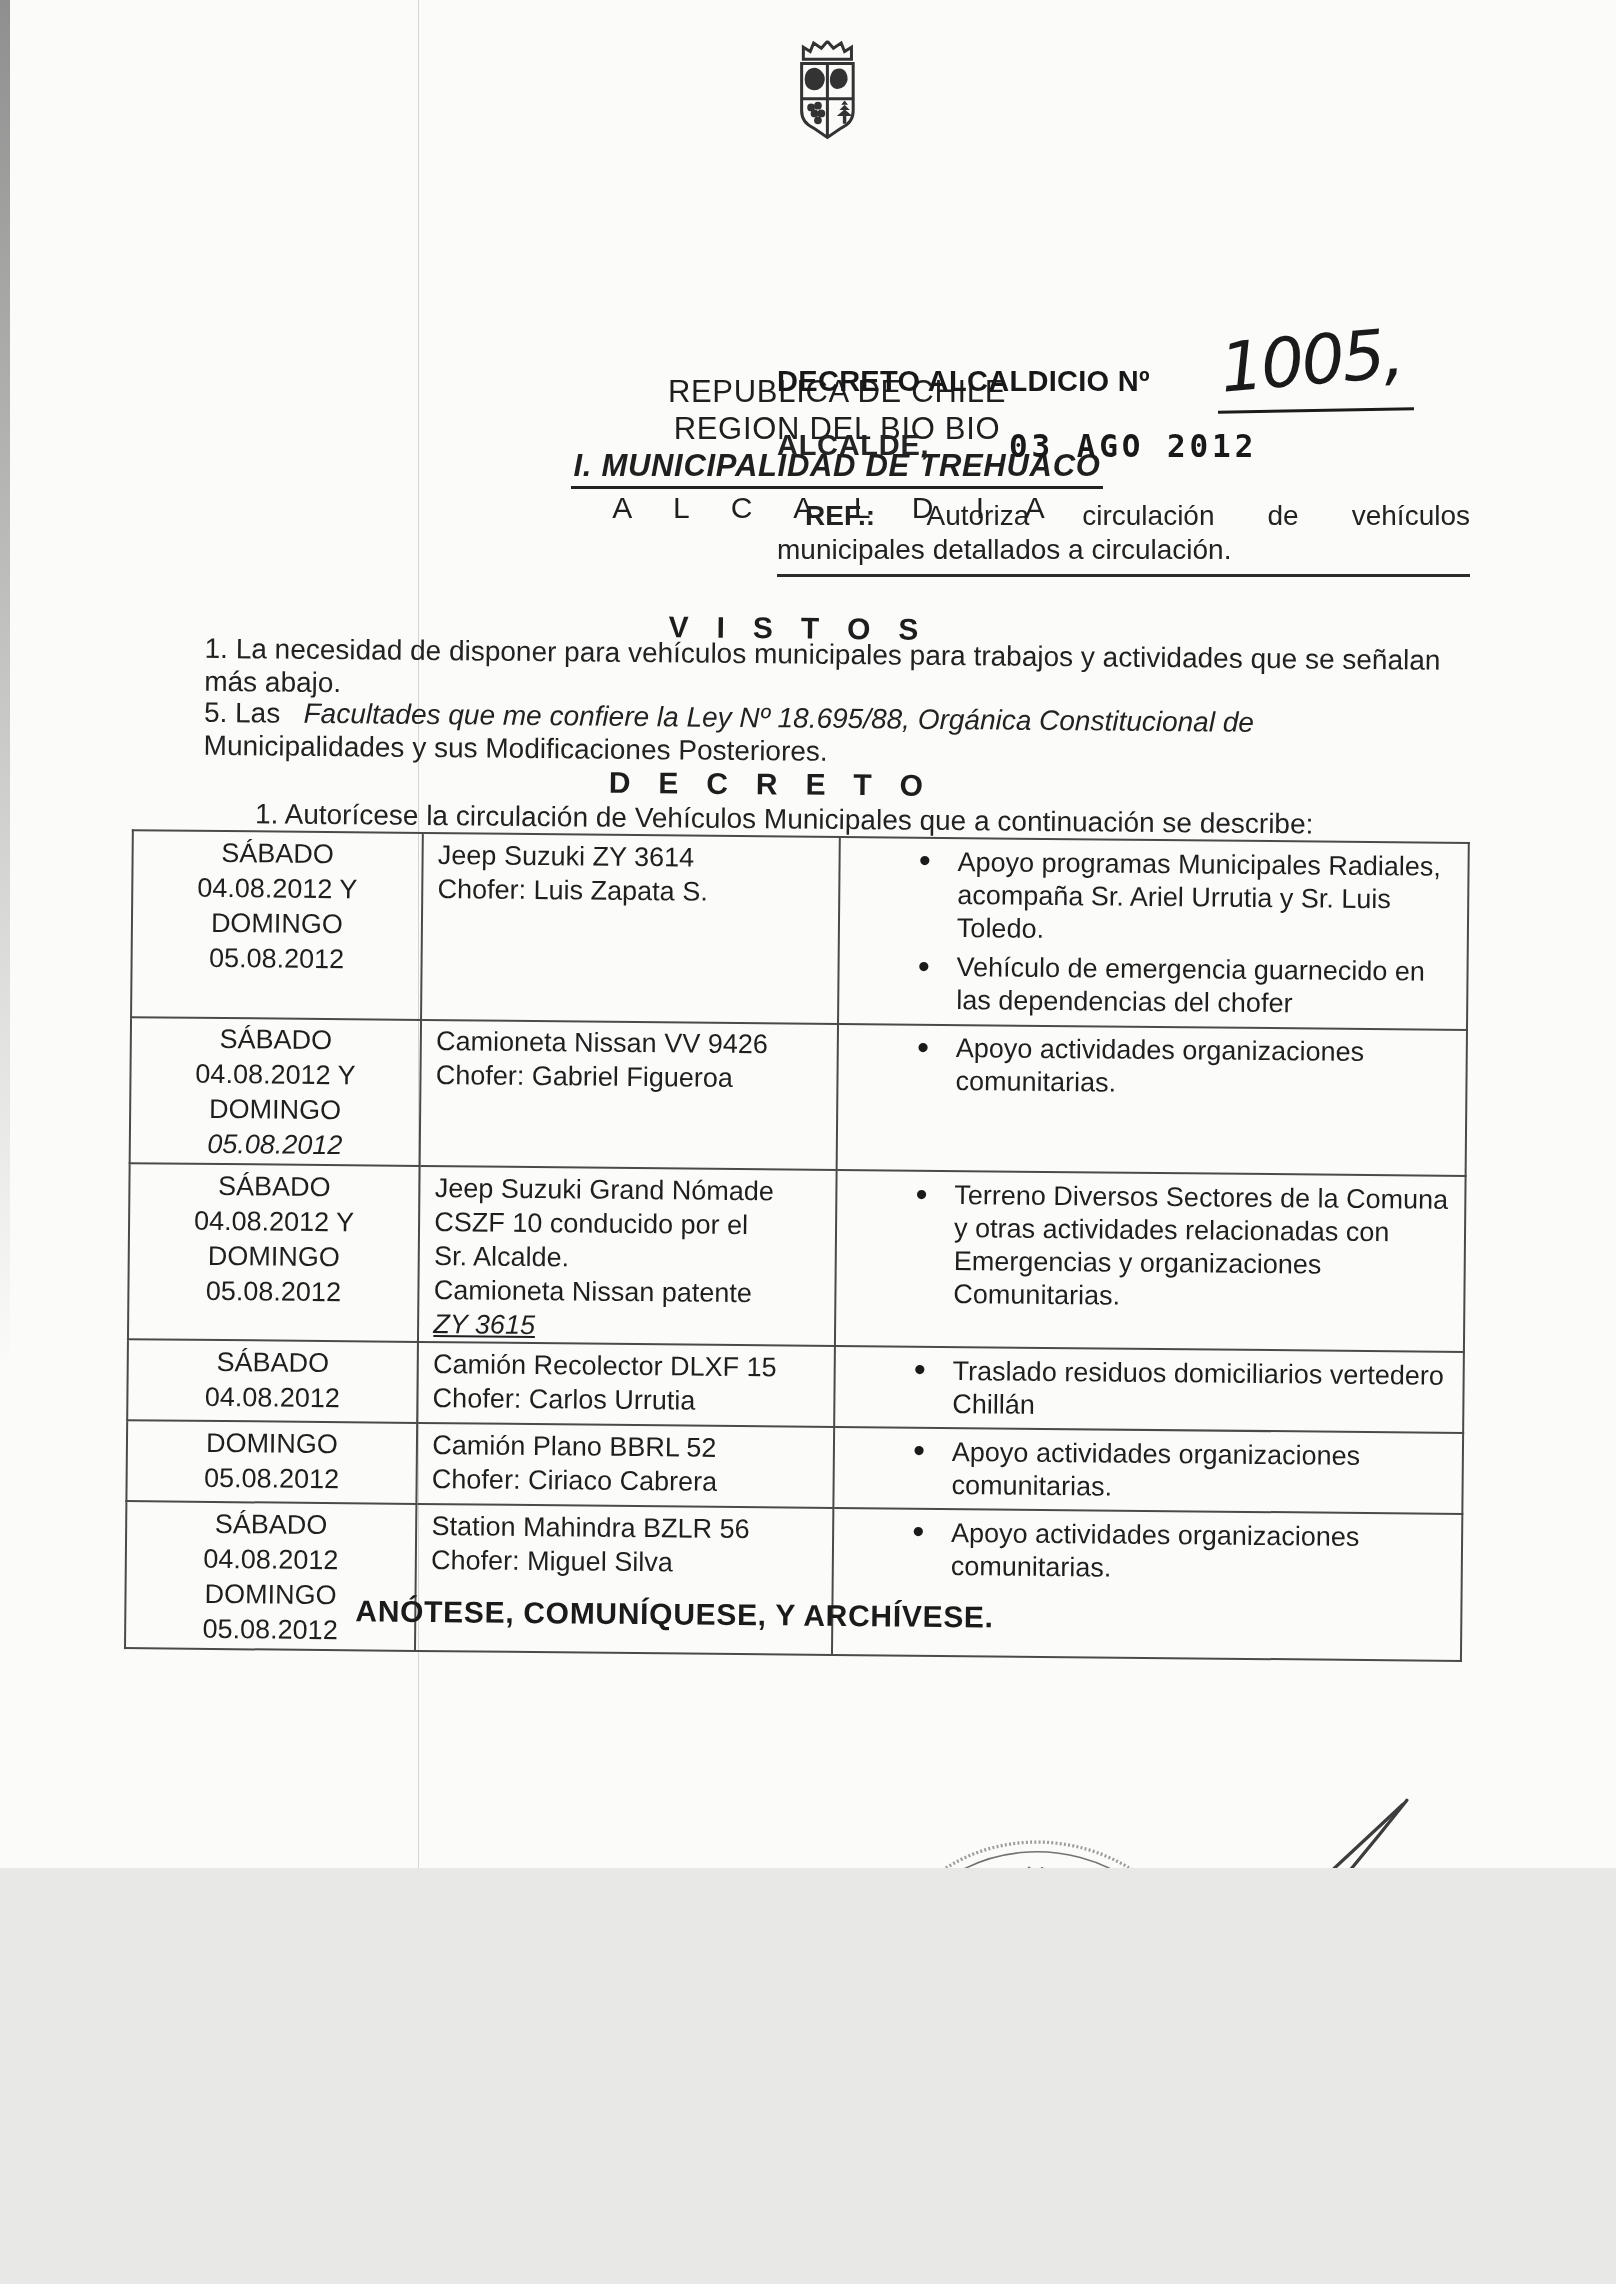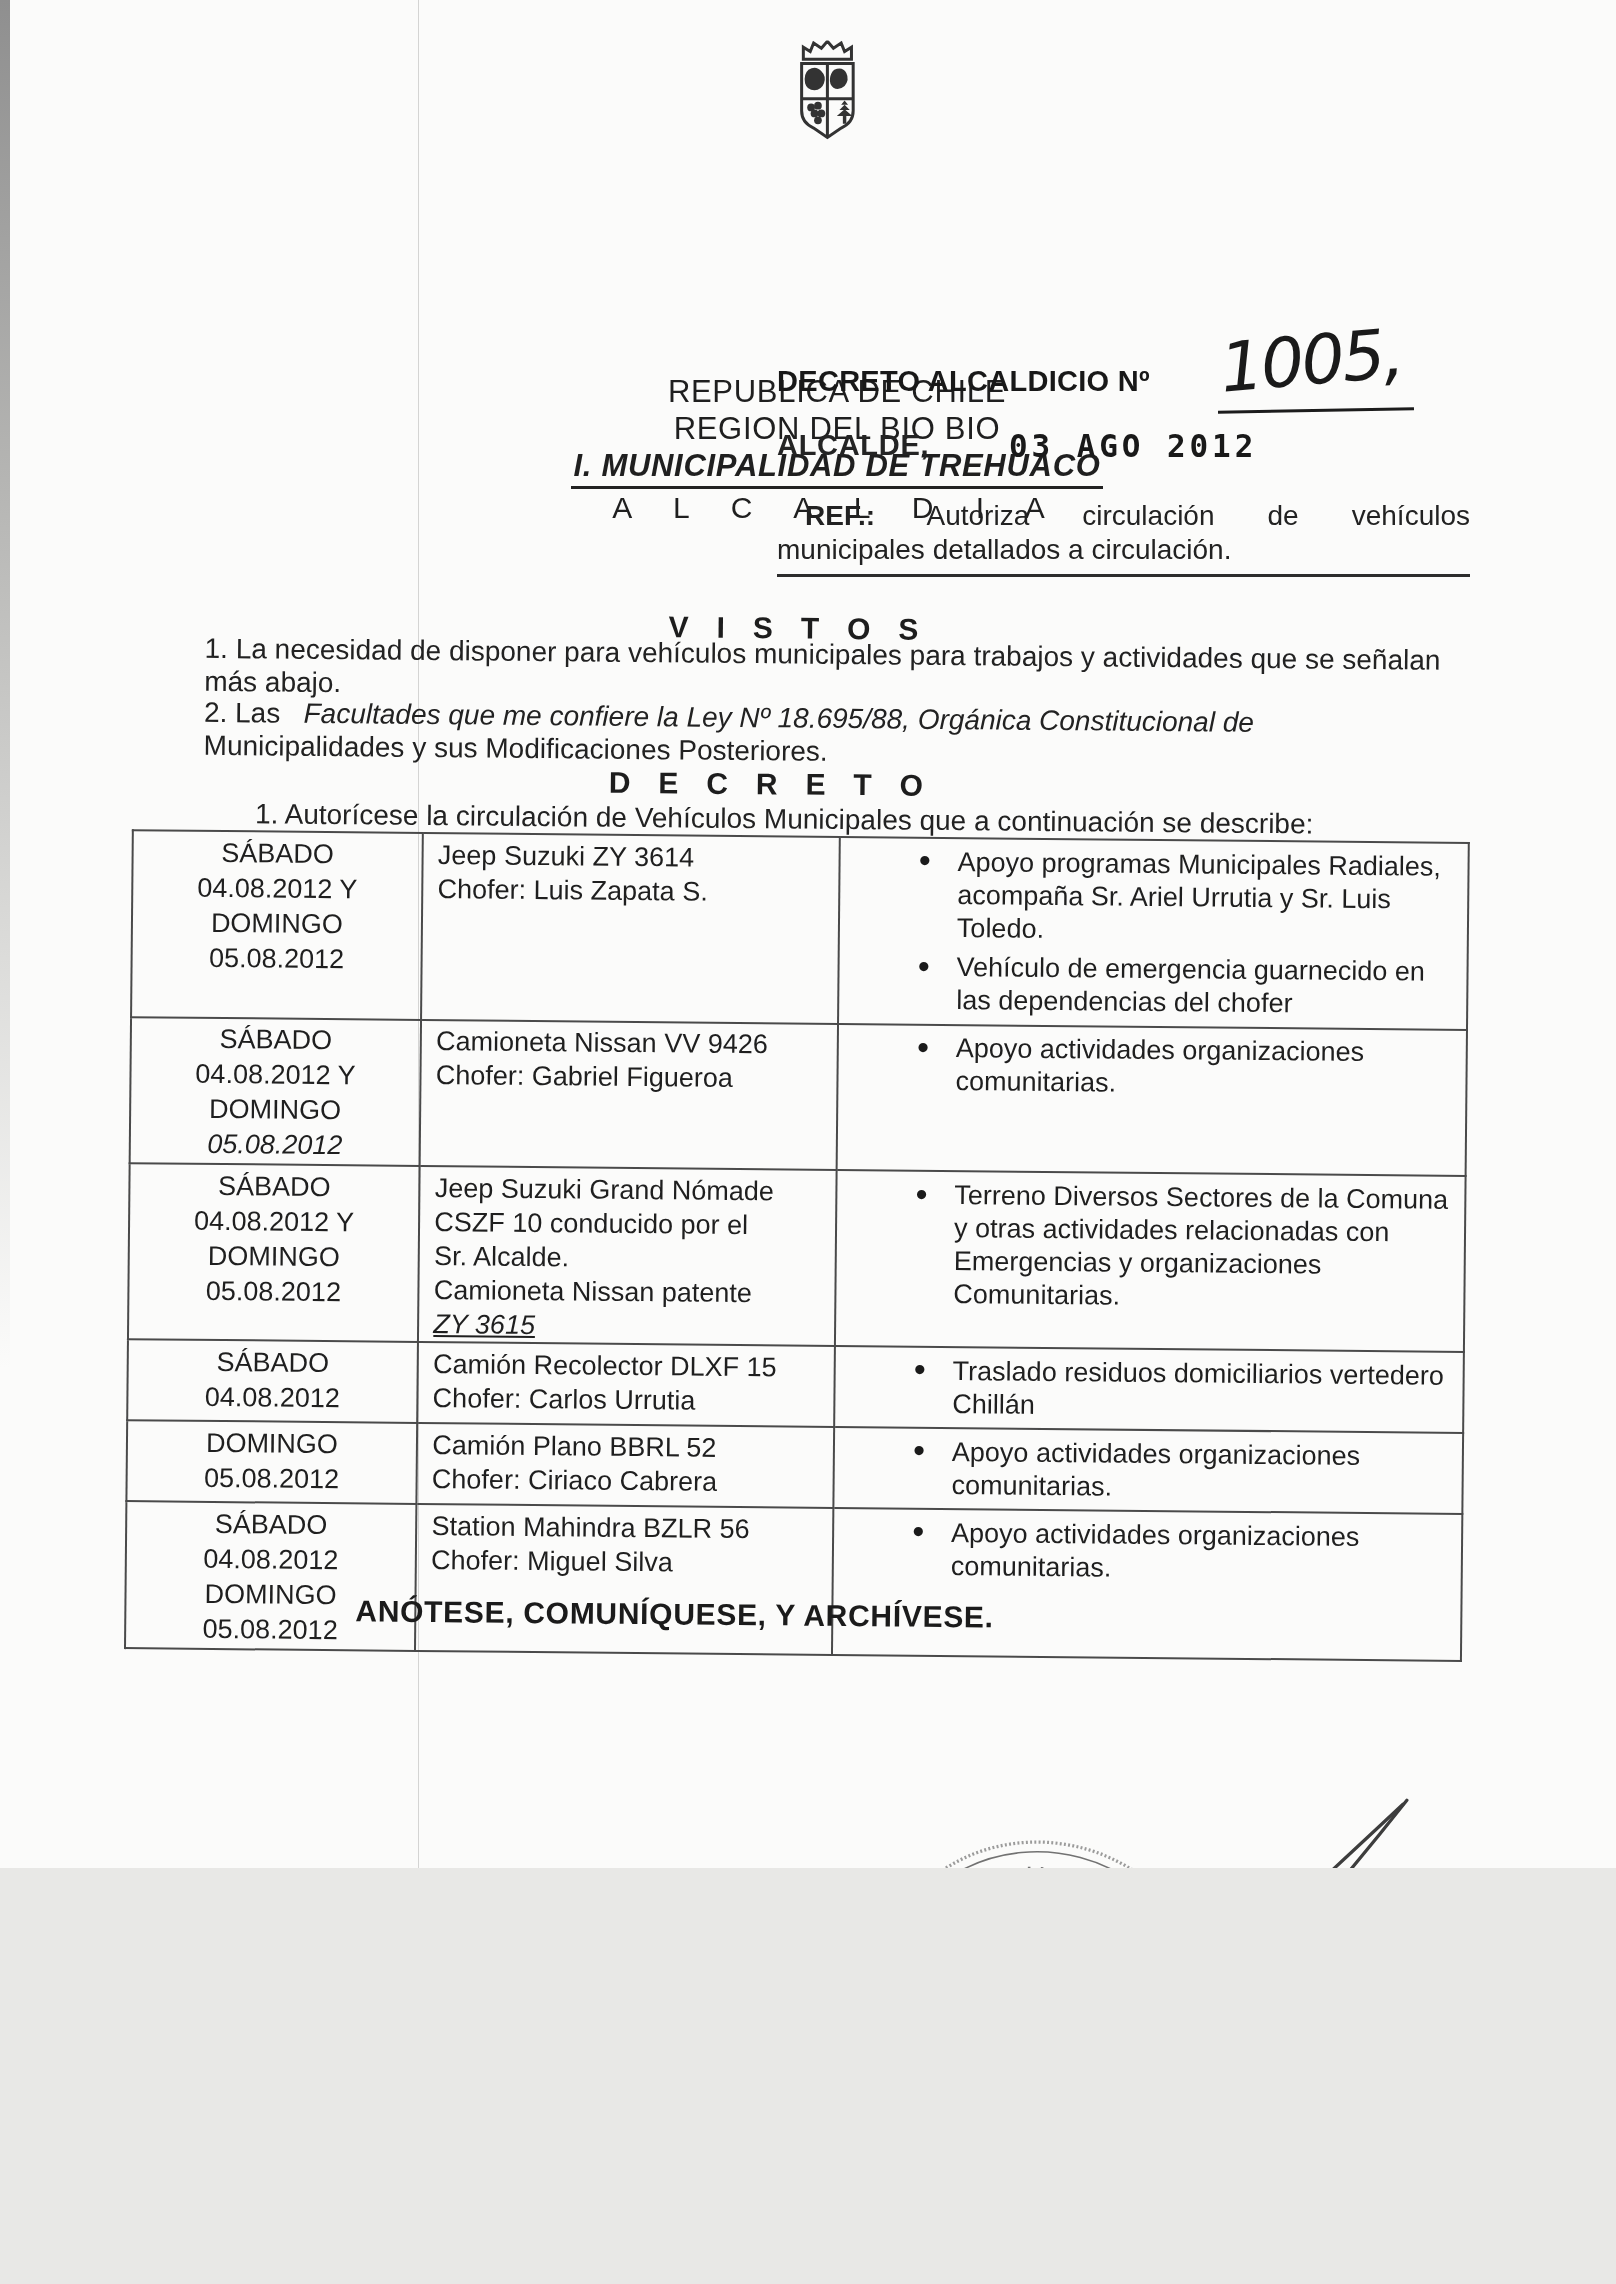--- a/index.html
+++ b/index.html
@@ -96,21 +96,21 @@
     <div id="ref-line1"><b>REF.:</b> <span>Autoriza circulación de vehículos</span></div>
     <div id="ref-line2">municipales detallados a circulación.</div>
   </div>
 
   <div class="abs" id="main-block">
 
     <div class="center-head" id="vistos-head">V I S T O S</div>
 
     <div class="para" id="vistos-item1">1.  La necesidad de disponer para vehículos municipales para trabajos y actividades que se señalan más abajo.</div>
 
-    <div class="para" id="vistos-item2"><span>2. Las </span>&nbsp;&nbsp;<span class="ital">Facultades que me confiere la Ley Nº 18.695/88, Orgánica Constitucional de</span> <span>Municipalidades y sus Modificaciones Posteriores.</span></div>
+    <div class="para" id="vistos-item2"><span>5. Las </span>&nbsp;&nbsp;<span class="ital">Facultades que me confiere la Ley Nº 18.695/88, Orgánica Constitucional de</span> <span>Municipalidades y sus Modificaciones Posteriores.</span></div>
 
     <div class="center-head" id="decreto-head">D E C R E T O</div>
 
     <div id="decreto-intro">1.  Autorícese la circulación de Vehículos Municipales que a continuación se describe:</div>
 
     <table id="veh-table">
       <colgroup>
           <col style="width:290px">
           <col style="width:417px">
           <col style="width:629px">

